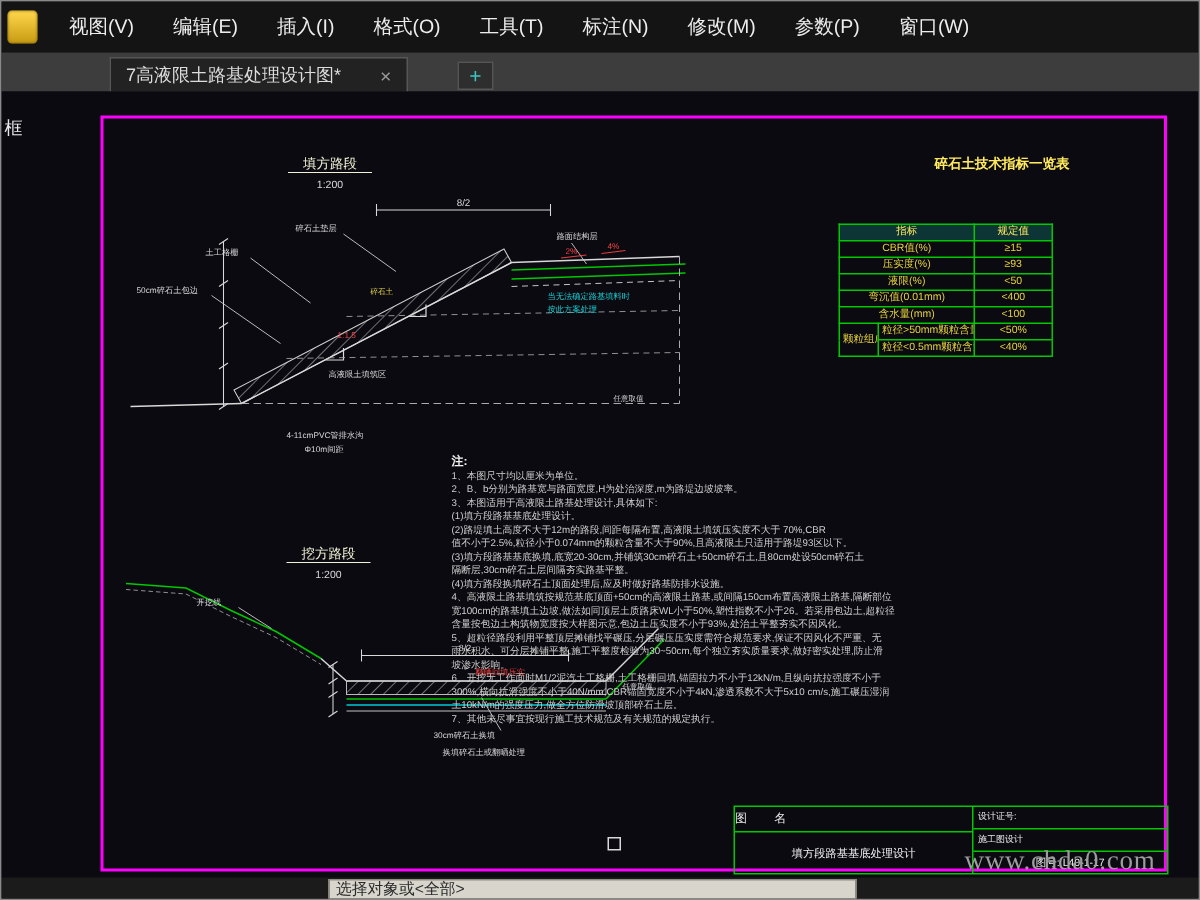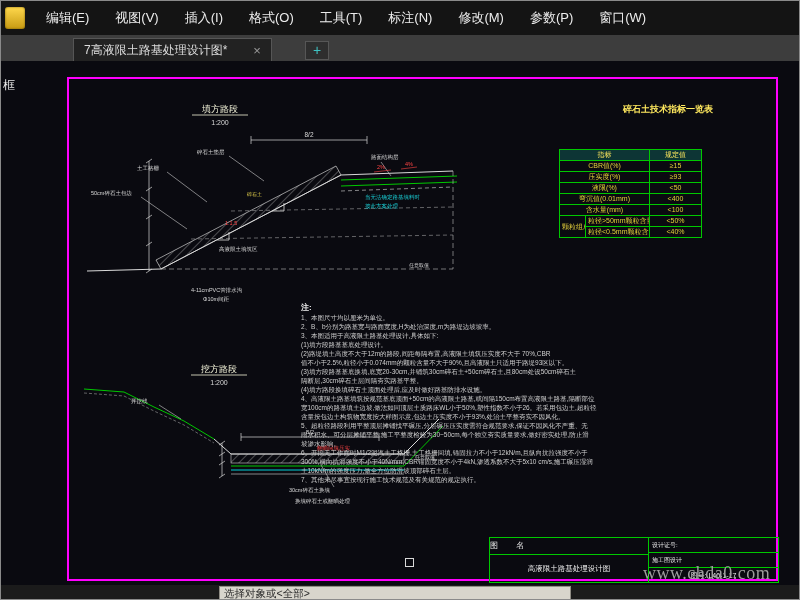--- a/index.html
+++ b/index.html
@@ -54,22 +54,22 @@
                 border:1px solid #8f8c84;box-sizing:border-box;color:#2a2a2a;font-size:10.5px;
                 line-height:12px;padding:0 4px;}
 </style>
 </head>
 <body>
 
 <div class="window">
 
   <div class="menubar">
     <div class="logo"></div>
+    <div class="menu-item">视图(V)</div>
     <div class="menu-item">编辑(E)</div>
-    <div class="menu-item">视图(V)</div>
     <div class="menu-item">插入(I)</div>
     <div class="menu-item">格式(O)</div>
     <div class="menu-item">工具(T)</div>
     <div class="menu-item">标注(N)</div>
     <div class="menu-item">修改(M)</div>
     <div class="menu-item">参数(P)</div>
     <div class="menu-item">窗口(W)</div>
   </div>
 
   <div class="tabbar">
@@ -248,21 +248,21 @@
       <div class="nline">坡渗水影响。</div>
       <div class="nline">6、开挖无工作面时M1/2泥汽土工格栅,土工格栅回填,锚固拉力不小于12kN/m,且纵向抗拉强度不小于</div>
       <div class="nline">300%,横向抗滑强度不小于40N/mm,CBR锚固宽度不小于4kN,渗透系数不大于5x10 cm/s,施工碾压湿润</div>
       <div class="nline">土10kN/m的强度压力,做全方位防滑坡顶部碎石土层。</div>
       <div class="nline">7、其他未尽事宜按现行施工技术规范及有关规范的规定执行。</div>
     </div>
 
     <div class="tblock">
       <div class="tb-left">
         <div class="tb-name-label">图 名</div>
-        <div class="tb-drawing-name">高液限土路基处理设计图</div>
+        <div class="tb-drawing-name">填方段路基基底处理设计</div>
       </div>
       <div class="tb-right">
         <div class="tb-cert">设计证号:</div>
         <div class="tb-stage">施工图设计</div>
         <div class="tb-number">图号: L40-1-17</div>
       </div>
     </div>
 
     <div class="frame-square"></div>
     <div class="watermark">www.chda0.com</div>

